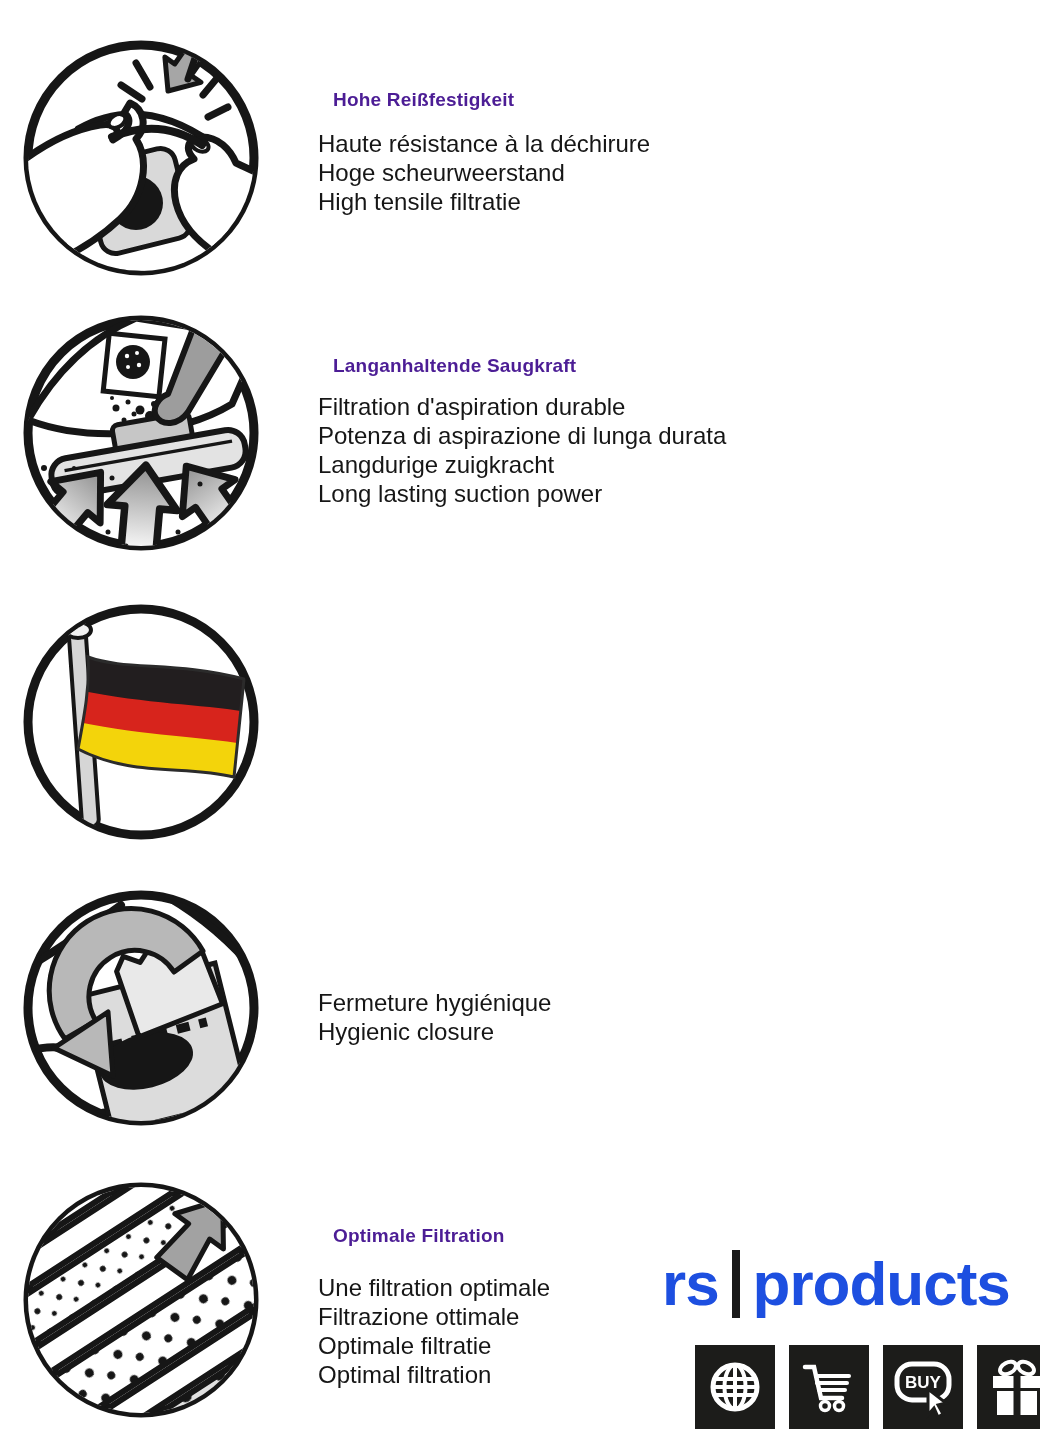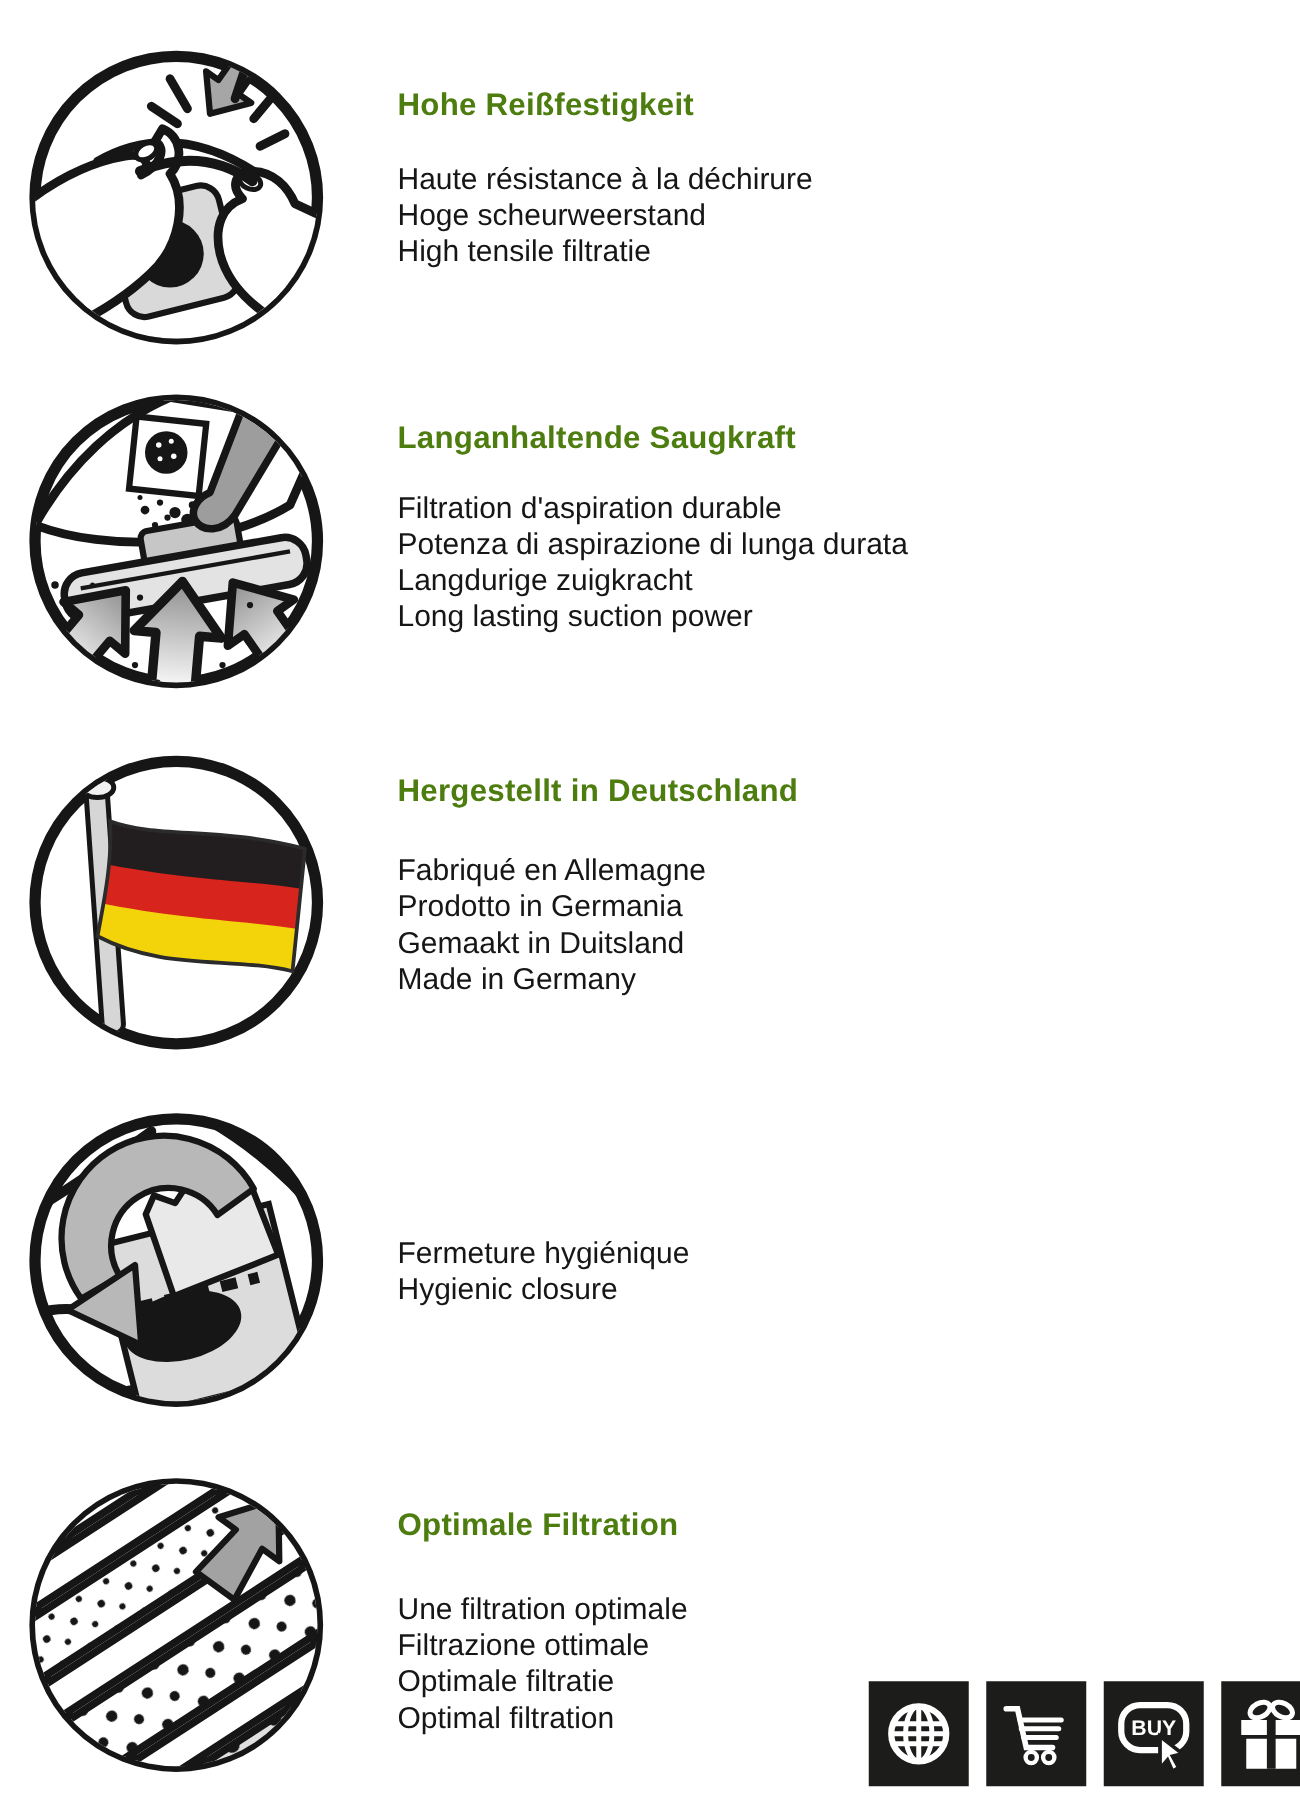--- a/index.html
+++ b/index.html
@@ -3,22 +3,22 @@
 <meta charset="utf-8">
 <style>
   html,body{margin:0;padding:0;background:#ffffff;}
   .page{position:relative;width:1040px;height:1446px;background:#ffffff;overflow:hidden;
         font-family:"Liberation Sans",sans-serif;}
   .row{position:absolute;left:0;width:1040px;height:256px;}
   #row1{top:33px}#row2{top:308px}#row3{top:597px}#row4{top:883px}#row5{top:1175px}
   .circle-wrap{position:absolute;left:16px;top:0;width:250px;height:250px;}
   .circle-wrap svg{width:250px;height:250px;display:block;}
   .text-wrap{position:absolute;left:318px;top:0;width:650px;height:256px;}
-  .feature-title{position:absolute;margin:0;font-weight:bold;font-size:25px;line-height:31px;
-                 color:#4d7c0f;letter-spacing:.2px;white-space:nowrap;}
+  .feature-title{position:absolute;margin:15px;font-weight:bold;font-size:19px;line-height:31px;
+                 color:#4c1d95;letter-spacing:.2px;white-space:nowrap;}
   .feature-lines{position:absolute;font-weight:normal;font-size:24px;line-height:29px;
                  color:#161616;white-space:nowrap;}
   #row1 .feature-title{top:36px}  #row1 .feature-lines{top:96px}
   #row2 .feature-title{top:27px}  #row2 .feature-lines{top:84px}
   #row3 .feature-title{top:21px}  #row3 .feature-lines{top:85px}
   #row4 .feature-title{top:45px}  #row4 .feature-lines{top:105px}
   #row5 .feature-title{top:30px}  #row5 .feature-lines{top:98px}
 
   .brand-logo{position:absolute;left:662px;top:1250px;display:flex;align-items:stretch;height:68px;}
   .logo-text{font-weight:bold;font-size:62px;line-height:68px;color:#1d4fe0;letter-spacing:-1px;}
@@ -184,29 +184,20 @@
           <ellipse cx="62" cy="33" rx="13" ry="8" fill="#f2f2f2" stroke="#161616" stroke-width="4"></ellipse>
           <g clip-path="url(#flagC)">
             <rect x="30" y="0" width="220" height="250" fill="#f3d40b"></rect>
             <path d="M0,0 H250 V152 C190,136 120,144 0,110 Z" fill="#d7241c"></path>
             <path d="M0,0 H250 V119 C190,104 120,112 0,78 Z" fill="#221e1f"></path>
           </g>
           <path d="M72,60 C110,74 160,64 228,82 L218,180 C170,168 115,180 62,152 C68,120 74,90 72,60 Z" fill="none" stroke="#2b2b2b" stroke-width="3"></path>
         </g>
       </svg>
     </div>
-    <div class="text-wrap">
-      <h2 class="feature-title">Hergestellt in Deutschland</h2>
-      <div class="feature-lines">
-        <div>Fabriqué en Allemagne</div>
-        <div>Prodotto in Germania</div>
-        <div>Gemaakt in Duitsland</div>
-        <div>Made in Germany</div>
-      </div>
-    </div>
   </section>
 
   <section class="row" id="row4">
     <div class="circle-wrap">
       <svg viewBox="0 0 250 250">
         <defs>
             <clipPath id="c4">
               <circle cx="125" cy="125" r="113"></circle>
             </clipPath>
           </defs>
@@ -284,20 +275,25 @@
       <h2 class="feature-title">Optimale Filtration</h2>
       <div class="feature-lines">
         <div>Une filtration optimale</div>
         <div>Filtrazione ottimale</div>
         <div>Optimale filtratie</div>
         <div>Optimal filtration</div>
       </div>
     </div>
   </section>
 
+  <div class="brand-logo">
+    <span class="logo-text">rs</span>
+    <span class="logo-divider"></span>
+    <span class="logo-text">products</span>
+  </div>
 
   <div class="brand-icons">
     <div class="icon-tile">
       <svg width="62" height="66" viewBox="-31 -33 62 66" fill="none" stroke="#ffffff">
         <circle r="22" stroke-width="5"></circle>
         <ellipse rx="10.5" ry="22" stroke-width="4"></ellipse>
         <line x1="0" y1="-22" x2="0" y2="22" stroke-width="4"></line>
         <line x1="-21" y1="-8" x2="21" y2="-8" stroke-width="4"></line>
         <line x1="-22" y1="0" x2="22" y2="0" stroke-width="4"></line>
         <line x1="-21" y1="8" x2="21" y2="8" stroke-width="4"></line>

